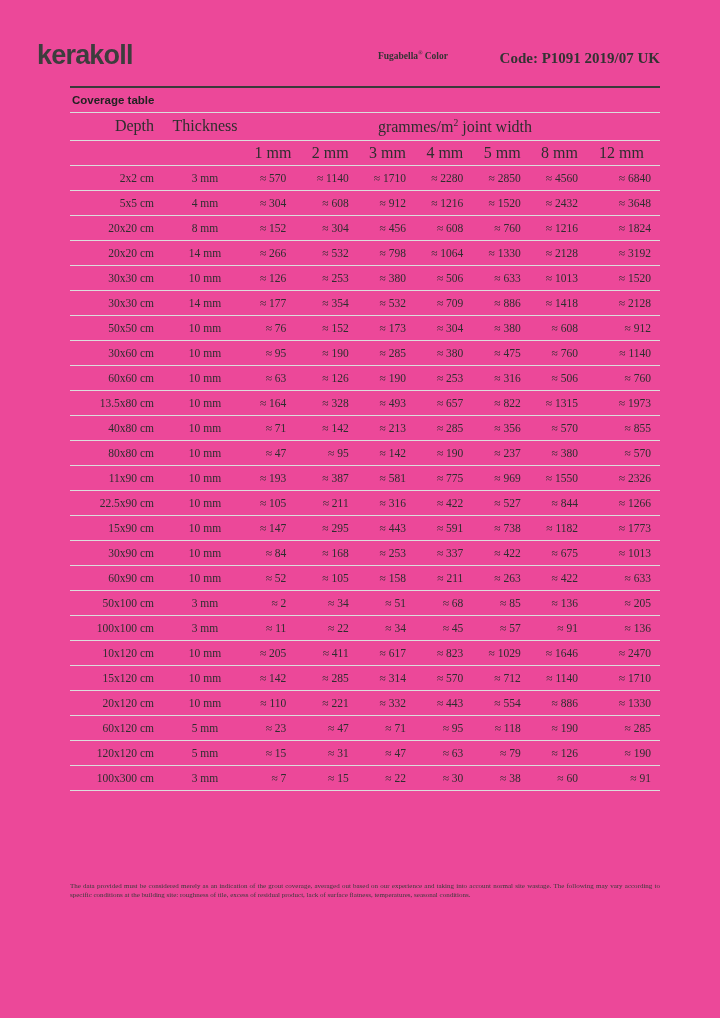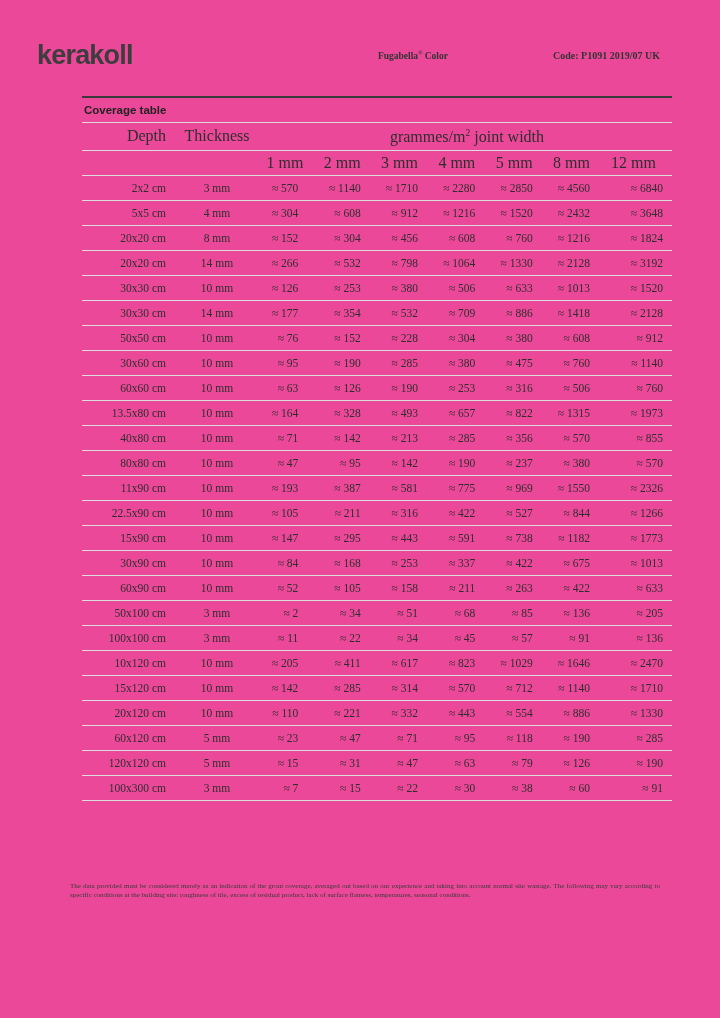--- a/index.html
+++ b/index.html
@@ -18,26 +18,26 @@
     font-family:"Liberation Sans", sans-serif;
     font-weight:bold; font-size:27px; letter-spacing:-0.8px;
     color:#3d3d3d;
   }
   .product {
     position:absolute; left:378px; top:50px;
     font-size:9.5px; font-weight:bold; color:#333333;
   }
   .code {
     position:absolute; right:60px; top:50px;
-    font-size:10px; font-weight:bold; color:#333333;
+    font-size:15px; font-weight:bold; color:#333333;
   }
   sup { font-size:0.6em; vertical-align:super; }
   
   .table-wrap {
-    position:absolute; left:70px; top:96px; width:590px;margin-left:12px;
+    position:absolute; left:70px; top:86px; width:590px;
   }
   .table-title {
     border-top:2px solid #3a3a3a;
     border-bottom:1px solid #dcdcdc;
     padding:6px 2px 6px 2px;
     font-family:"Liberation Sans", sans-serif;
     font-weight:bold; font-size:11.5px; color:#222222;
   }
   table.coverage {
     width:100%;
@@ -162,21 +162,21 @@
             <td class="num">≈ 709</td>
             <td class="num">≈ 886</td>
             <td class="num">≈ 1418</td>
             <td class="num num-last">≈ 2128</td>
           </tr>
           <tr class="data-row">
             <td class="col-depth">50x50 cm</td>
             <td class="col-thick">10 mm</td>
             <td class="num num-first">≈ 76</td>
             <td class="num">≈ 152</td>
-            <td class="num">≈ 228</td>
+            <td class="num">≈ 173</td>
             <td class="num">≈ 304</td>
             <td class="num">≈ 380</td>
             <td class="num">≈ 608</td>
             <td class="num num-last">≈ 912</td>
           </tr>
           <tr class="data-row">
             <td class="col-depth">30x60 cm</td>
             <td class="col-thick">10 mm</td>
             <td class="num num-first">≈ 95</td>
             <td class="num">≈ 190</td>

